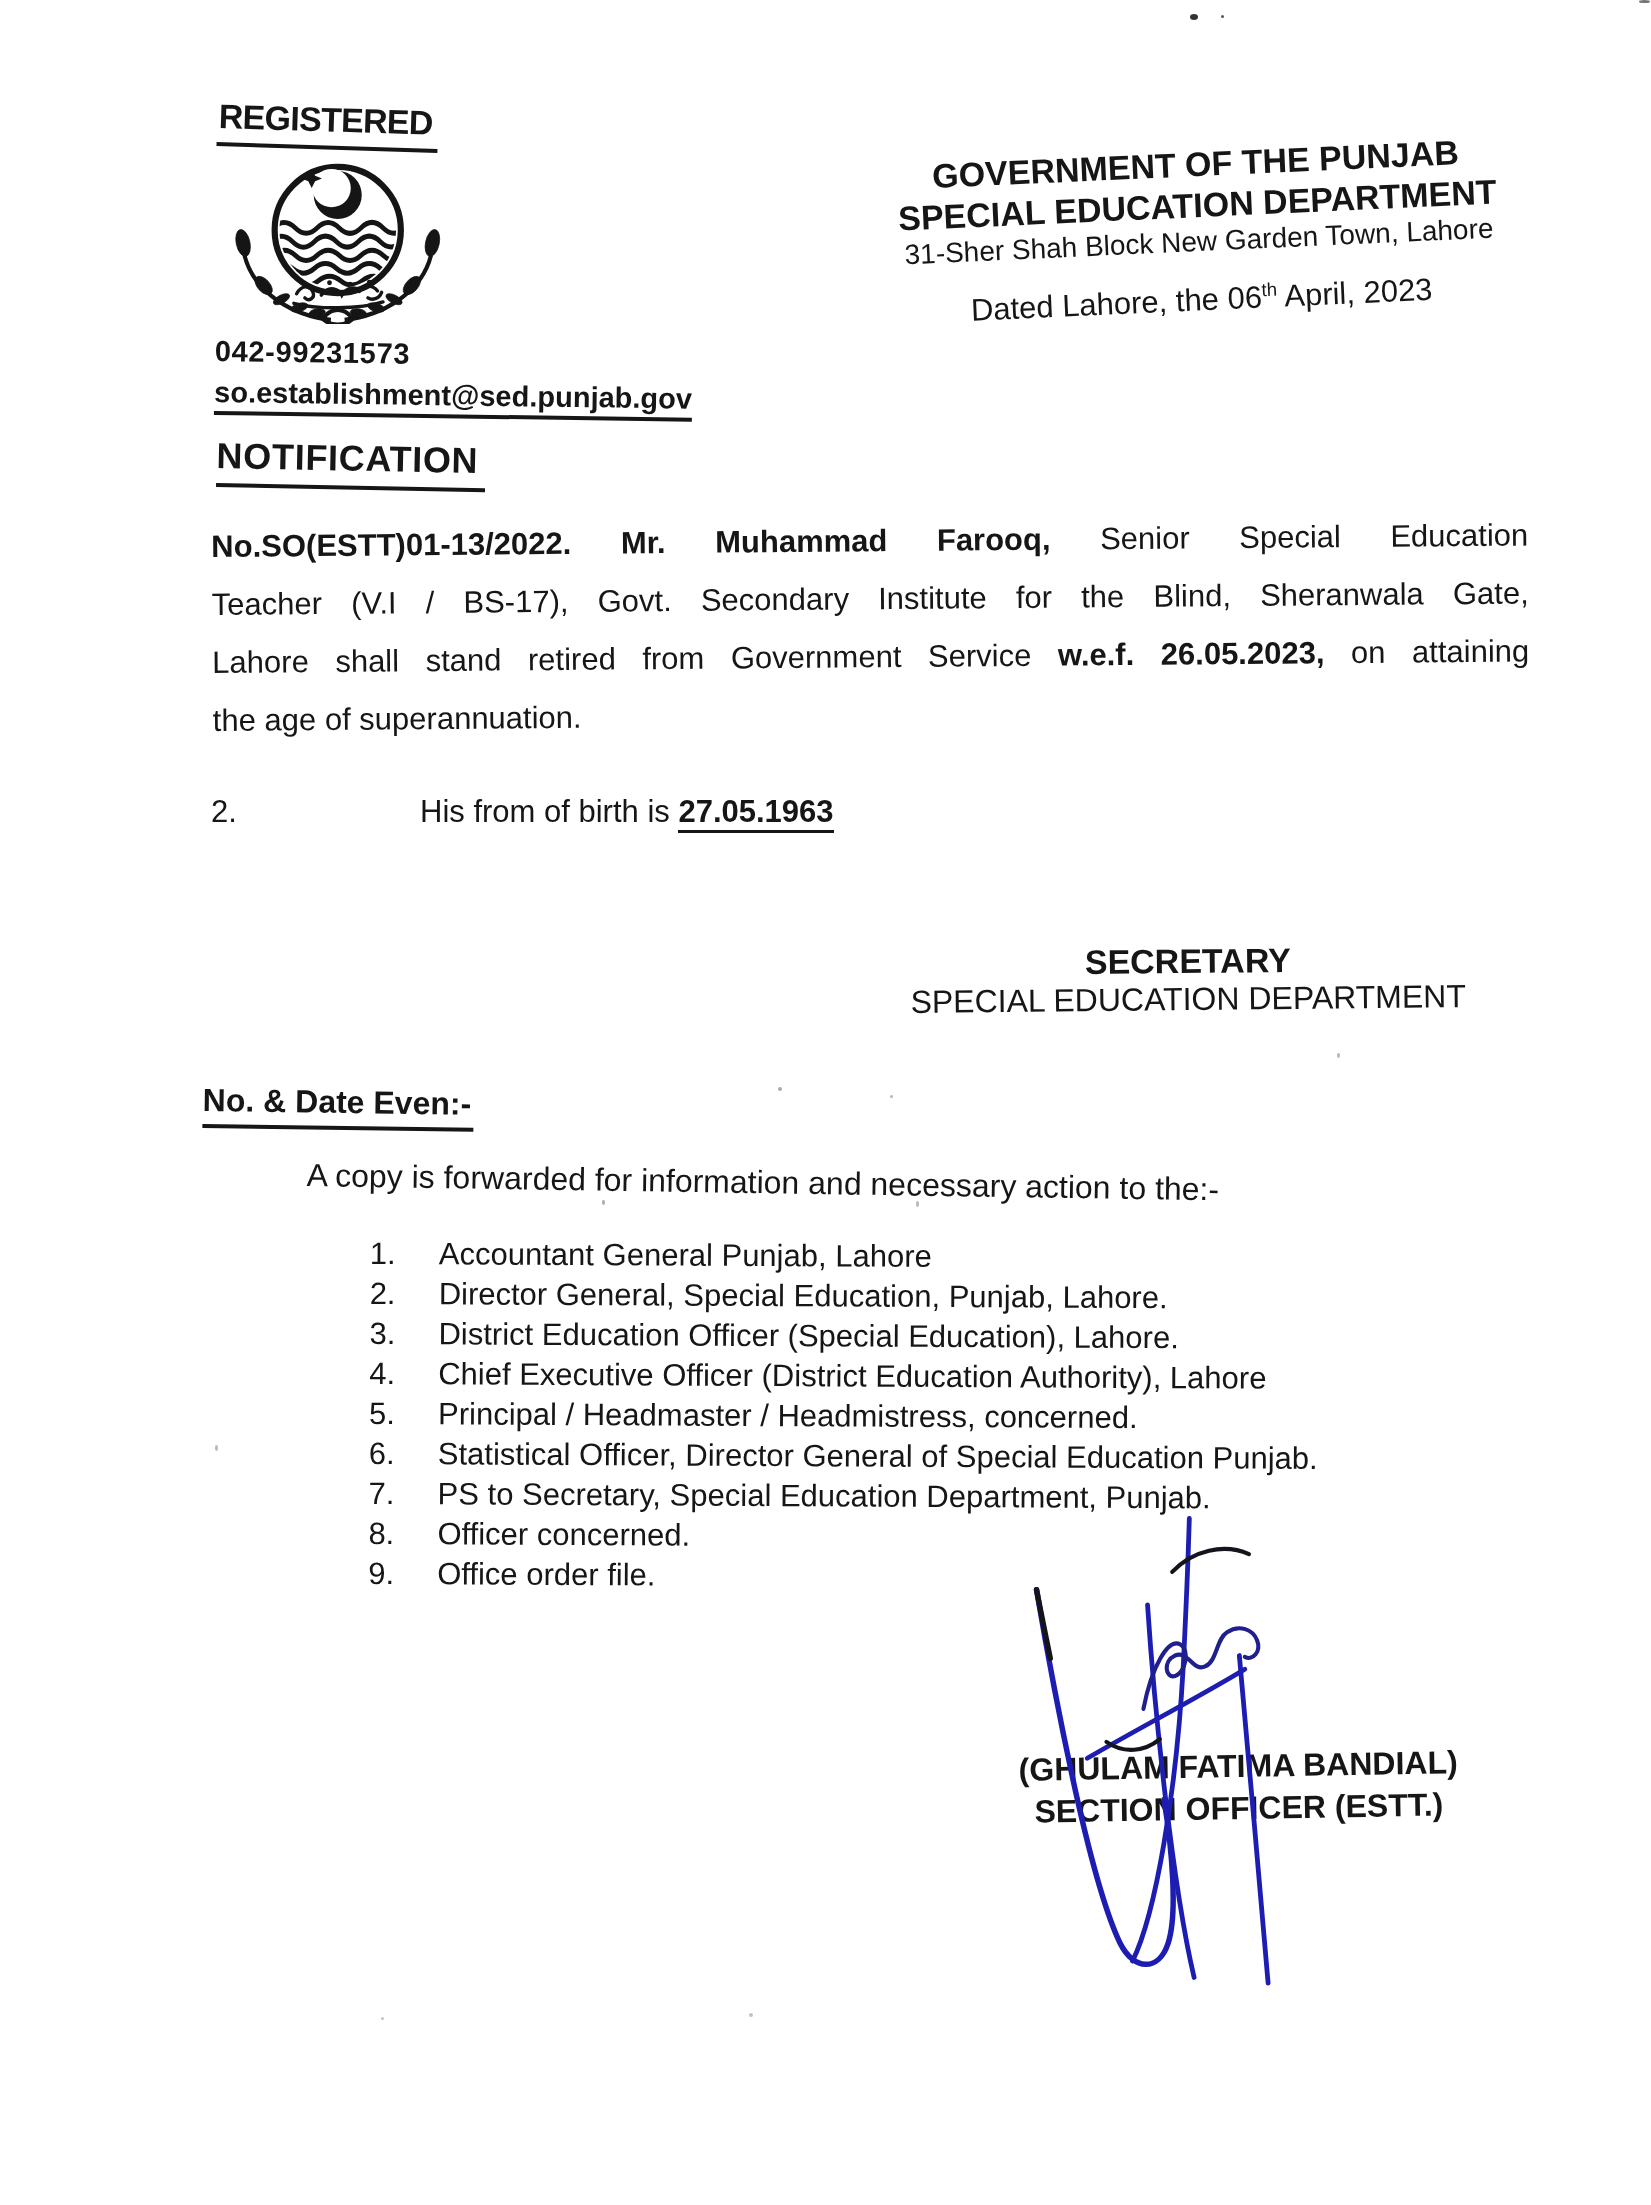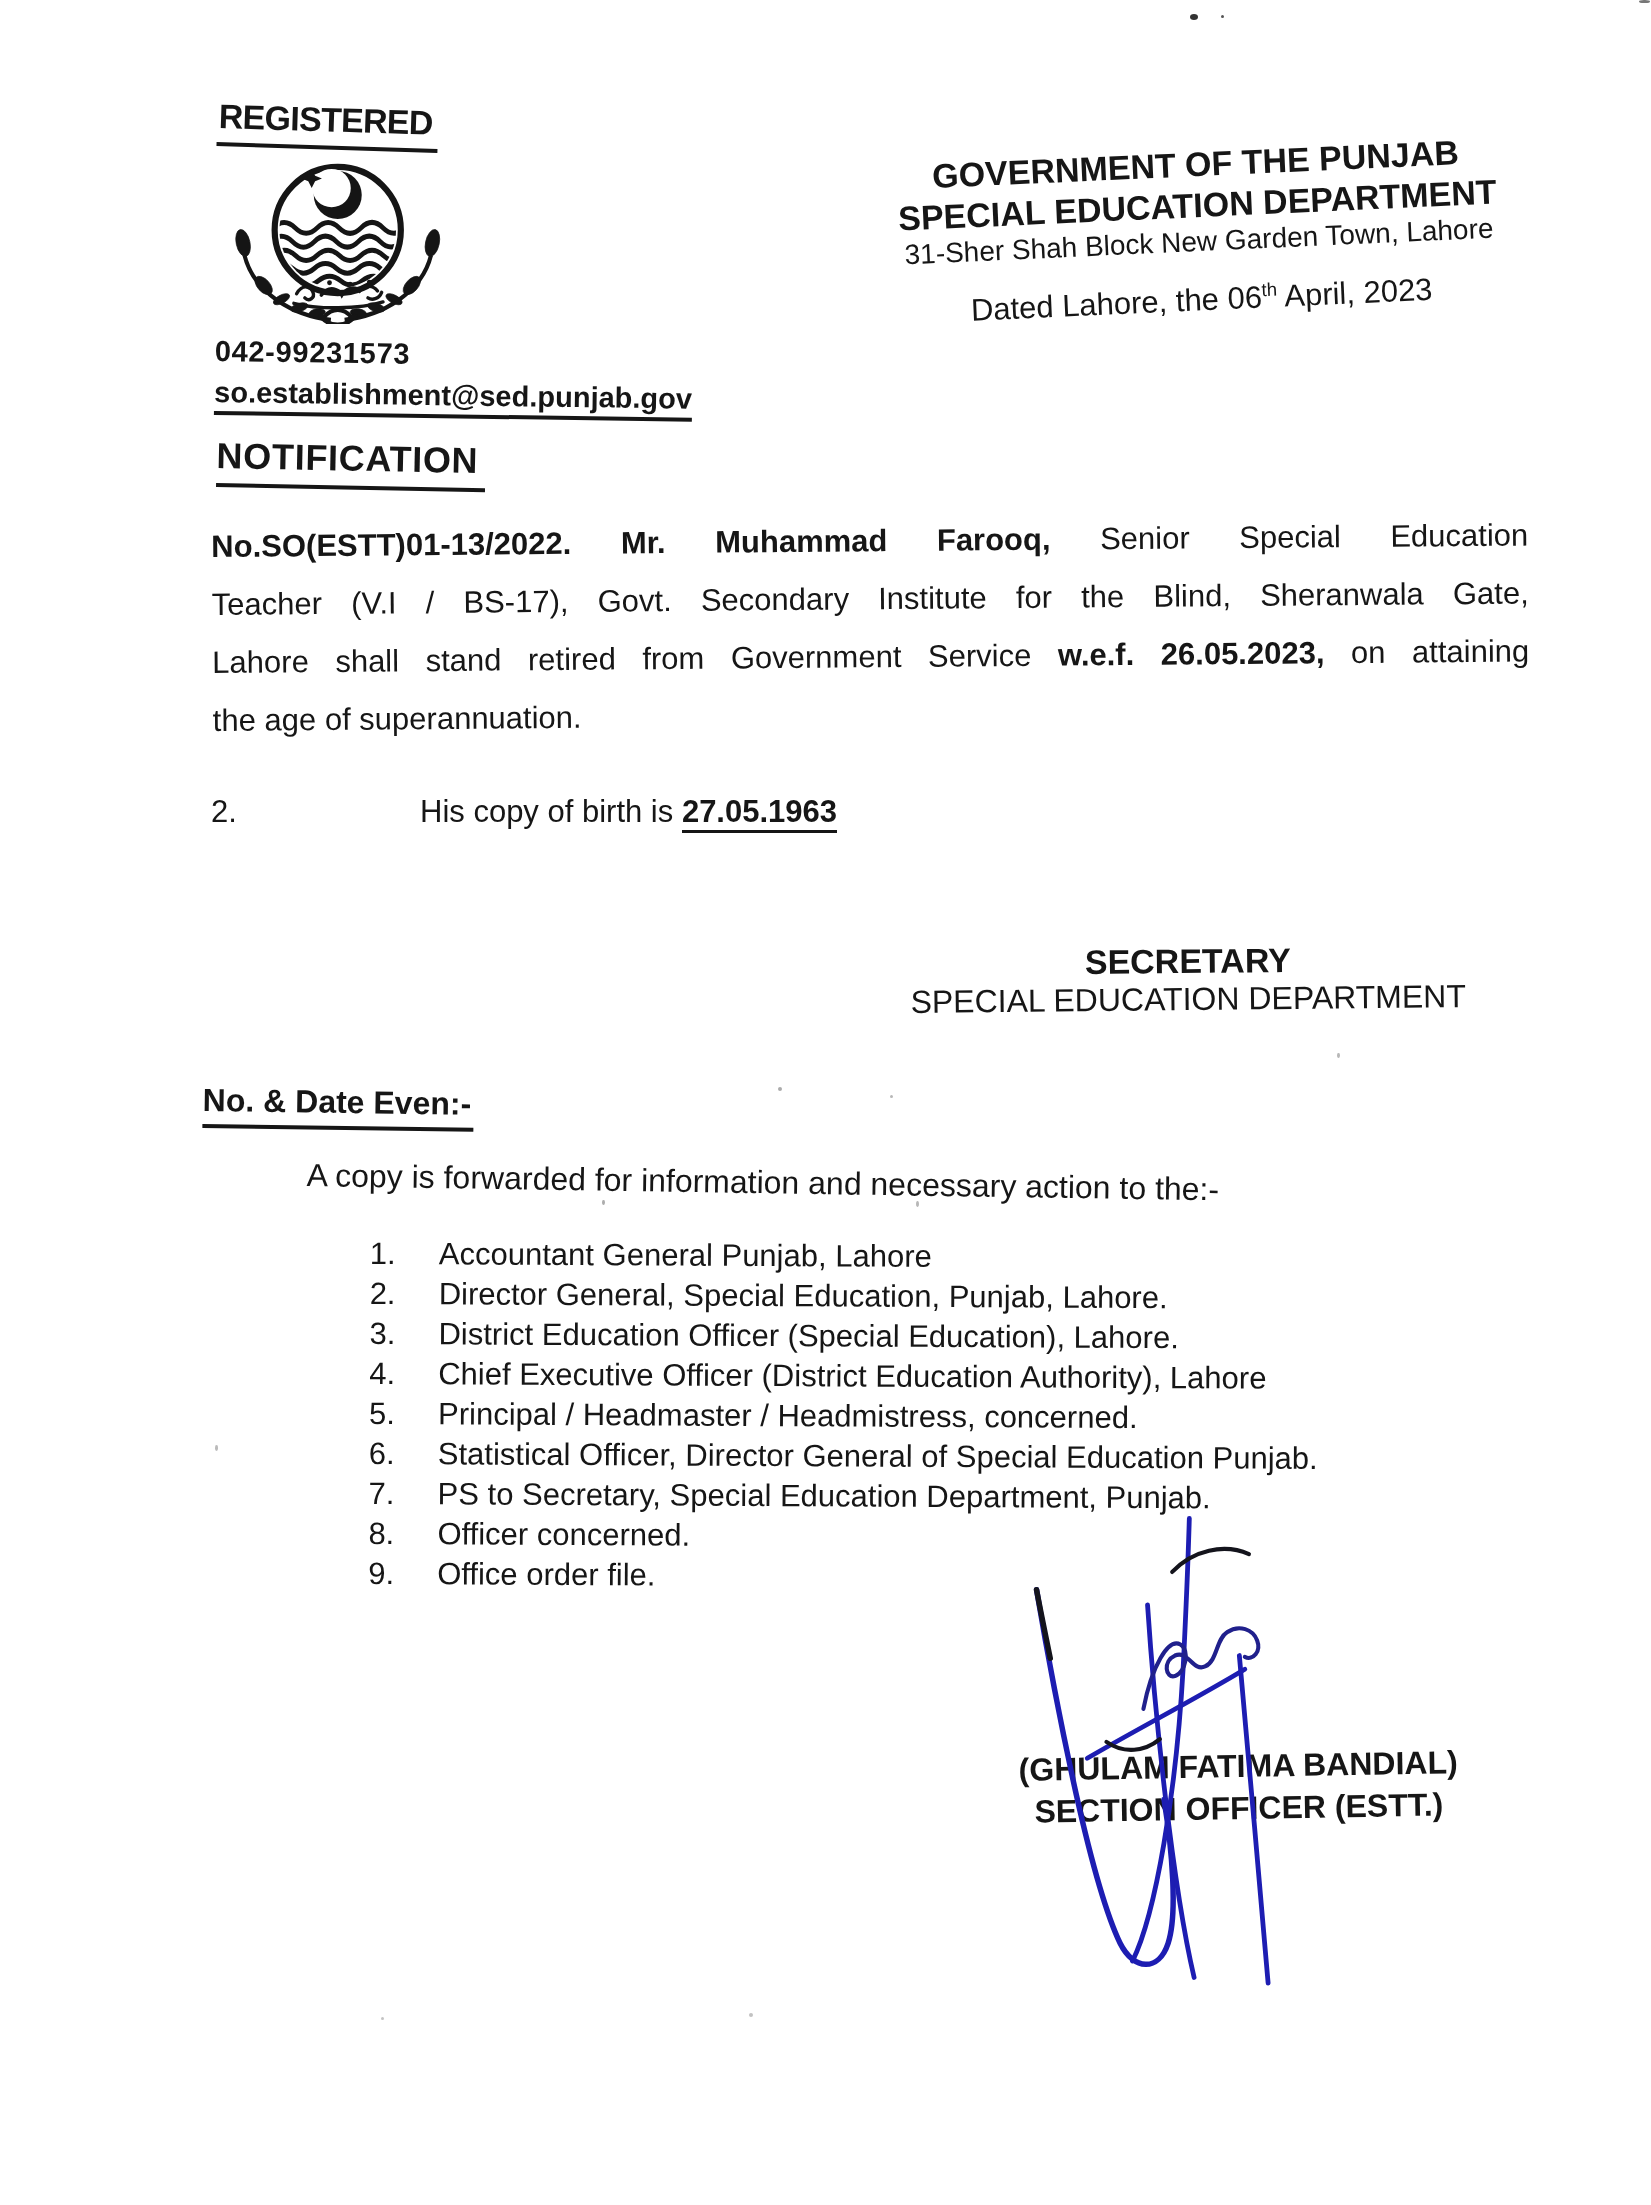--- a/index.html
+++ b/index.html
@@ -153,21 +153,21 @@
       <span>Lahore shall stand retired from Government Service</span>
       <span class="bb">w.e.f. 26.05.2023,</span>
       <span>on attaining</span>
     </div>
     <div class="lline">the age of superannuation.</div>
   </div>
 
   <div class="para2">
     <span class="p2num">2.</span>
     <span class="p2body">
-      <span>His copy of birth is</span>
+      <span>His from of birth is</span>
       <span> </span>
       <span class="dob">27.05.1963</span>
     </span>
   </div>
 
   <div class="signoff">
     <div class="signoff-title">SECRETARY</div>
     <div class="signoff-dept">SPECIAL EDUCATION DEPARTMENT</div>
   </div>
 

